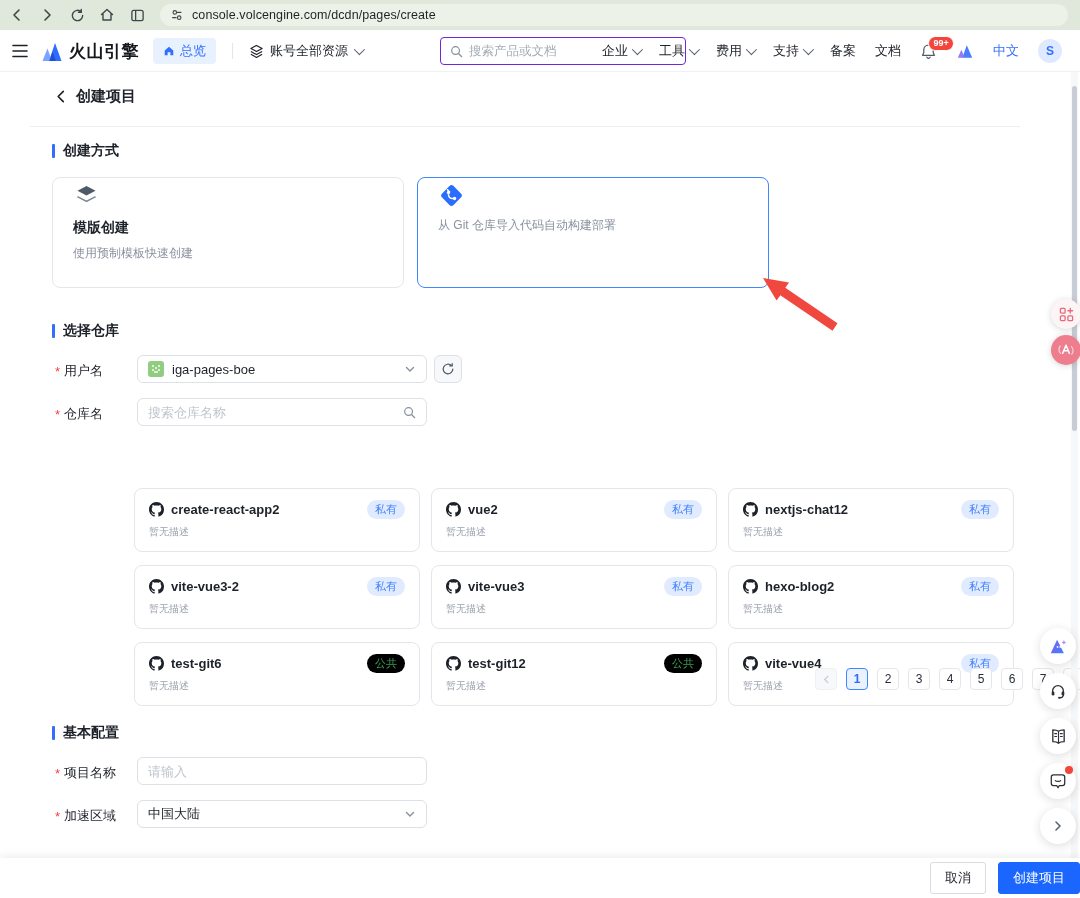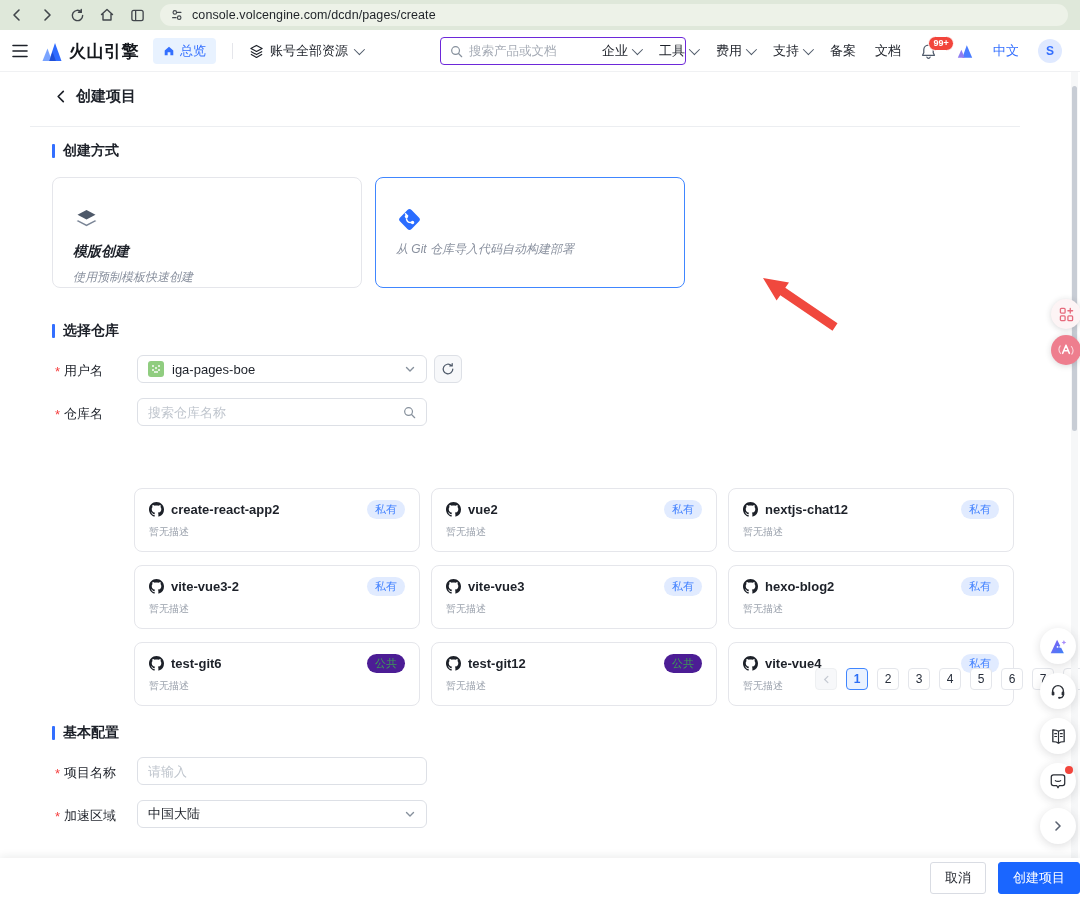--- a/index.html
+++ b/index.html
@@ -41,21 +41,21 @@
   .divider1 { position:absolute; top:126px; left:30px; width:990px; height:1px; background:#eceef1; }
 
   .sec-title { position:absolute; display:flex; align-items:center; gap:8px; font-size:14px; font-weight:bold; color:#1d2129; }
   .sec-bar { width:3px; height:14px; background:#336fff; border-radius:1px; }
   .sec-create { top:142px; left:52px; }
   .sec-repo { top:322px; left:52px; }
   .sec-basic { top:724px; left:52px; }
 
   
   .cards-row { position:absolute; top:177px; left:52px; display:flex; gap:13px; }
-  .m-card { width:310px; height:111px; border:1px solid #e5e6eb; border-radius:8px; background:#fff; padding:28px 20px; cursor:pointer;font-style:italic; }
+  .m-card { width:352px; height:111px; border:1px solid #e5e6eb; border-radius:8px; background:#fff; padding:4px 20px; cursor:pointer; }
   .m-card.selected { border:1px solid #4086ff; }
   .m-card .m-title { font-size:14px; font-weight:bold; color:#1d2129; margin-top:10px; }
   .m-card .m-desc { font-size:12px; color:#8a919f; margin-top:8px; }
 
   
   .form-label { position:absolute; left:55px; font-size:13px; color:#1d2129; display:flex; gap:4px; align-items:center; }
   .req { color:#f53f3f; }
   .ctl { position:absolute; left:137px; width:290px; height:28px; border:1px solid #dde0e6; border-radius:6px; background:#fff; display:flex; align-items:center; padding:0 10px; gap:8px; cursor:pointer; }
   .ctl .val { font-size:13px; color:#1d2129; flex:1; }
   .ctl input { border:none; outline:none; flex:1; font-size:13px; font-family:inherit; color:#1d2129; background:transparent; }
@@ -63,21 +63,21 @@
   .gh-avatar { width:16px; height:16px; border-radius:3px; flex:0 0 auto; }
   .refresh-btn { position:absolute; left:434px; width:28px; height:28px; border:1px solid #dde0e6; border-radius:6px; background:#f7f8fa; display:flex; align-items:center; justify-content:center; cursor:pointer; }
 
   
   .repo-grid { position:absolute; top:440px; left:134px; display:grid; grid-template-columns:repeat(3,286px); grid-auto-rows:64px; column-gap:11px; row-gap:13px;margin-top:48px; }
   .repo-card { border:1px solid #e5e6eb; border-radius:8px; background:#fff; padding:11px 14px; cursor:pointer; }
   .repo-line1 { display:flex; align-items:center; gap:7px; }
   .repo-name { font-size:13px; font-weight:bold; color:#1d2129; flex:1; }
   .badge { font-size:11px; padding:2px 8px; border-radius:10px; }
   .badge.private { background:#e1ebff; color:#4080ff; }
-  .badge.public { background:#4c1d95; color:#3c9e54; }
+  .badge.public { background:#000000; color:#3c9e54; }
   .repo-desc { font-size:10px; color:#9aa1ac; margin-top:6px; }
 
   
   .pagination { position:absolute; top:668px; left:815px; display:flex; gap:9px; }
   .pg-btn { width:22px; height:22px; border:1px solid #e4e6eb; border-radius:4px; background:#fff; font-size:12px; color:#272e3b; display:flex; align-items:center; justify-content:center; cursor:pointer; }
   .pg-btn.active { border-color:#4086ff; background:#eaf2ff; color:#2a6df5; font-weight:bold; }
   .pg-btn.prev { background:#f7f8fa; border-color:#eef0f2; color:#c5cad2; cursor:default; }
 
   
   .footer-bar { position:absolute; left:0; bottom:0; width:1080px; height:40px; background:#fff; box-shadow:0 -2px 8px rgba(31,35,41,.08); display:flex; align-items:center; justify-content:flex-end; gap:12px; z-index:45; }

